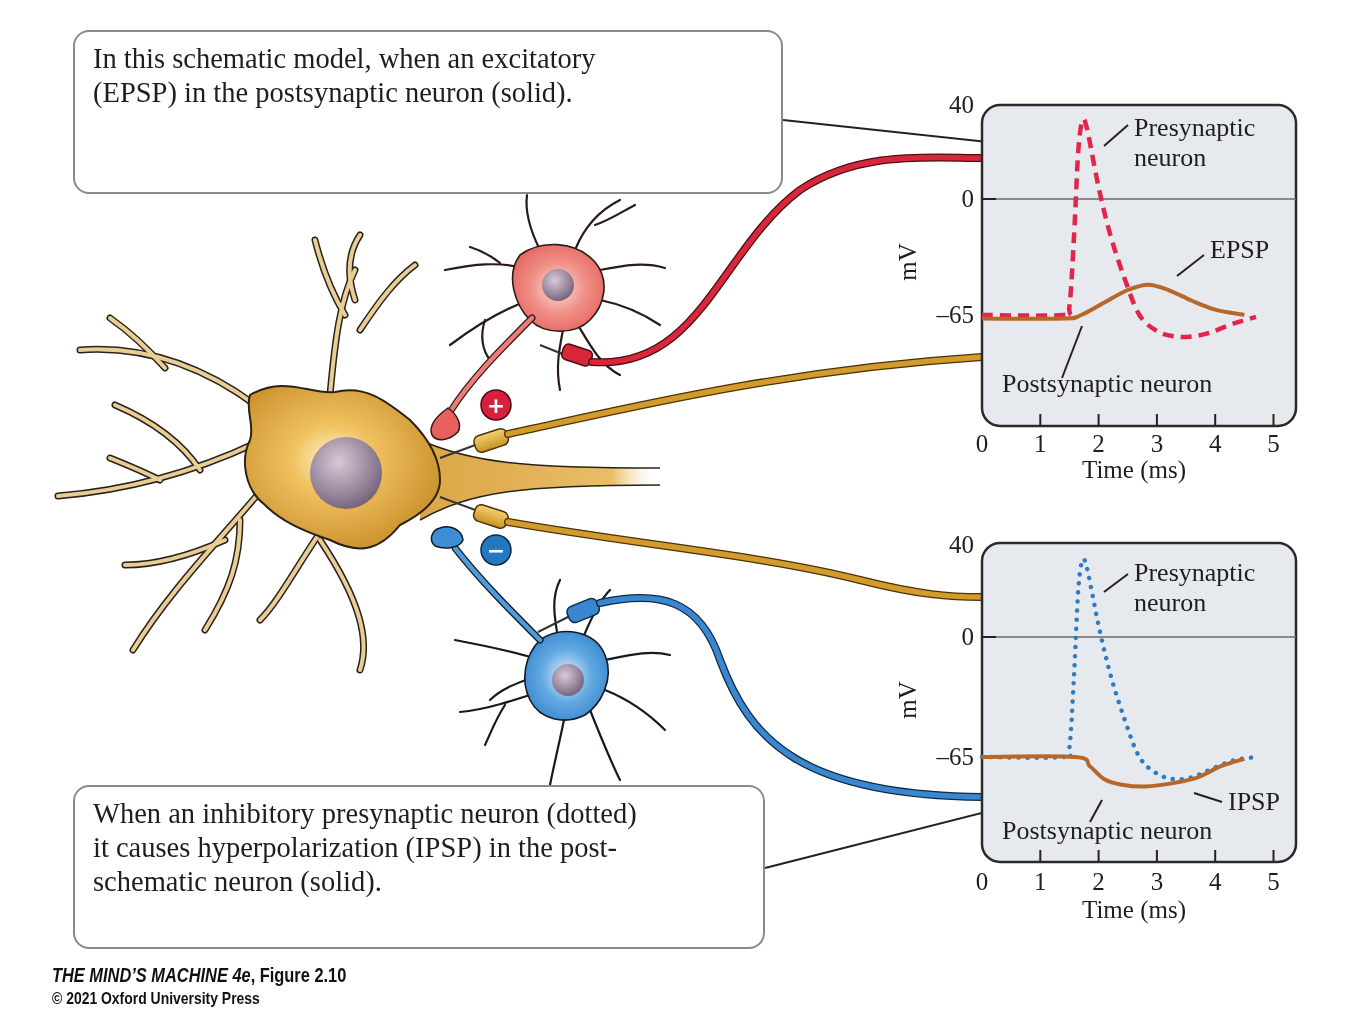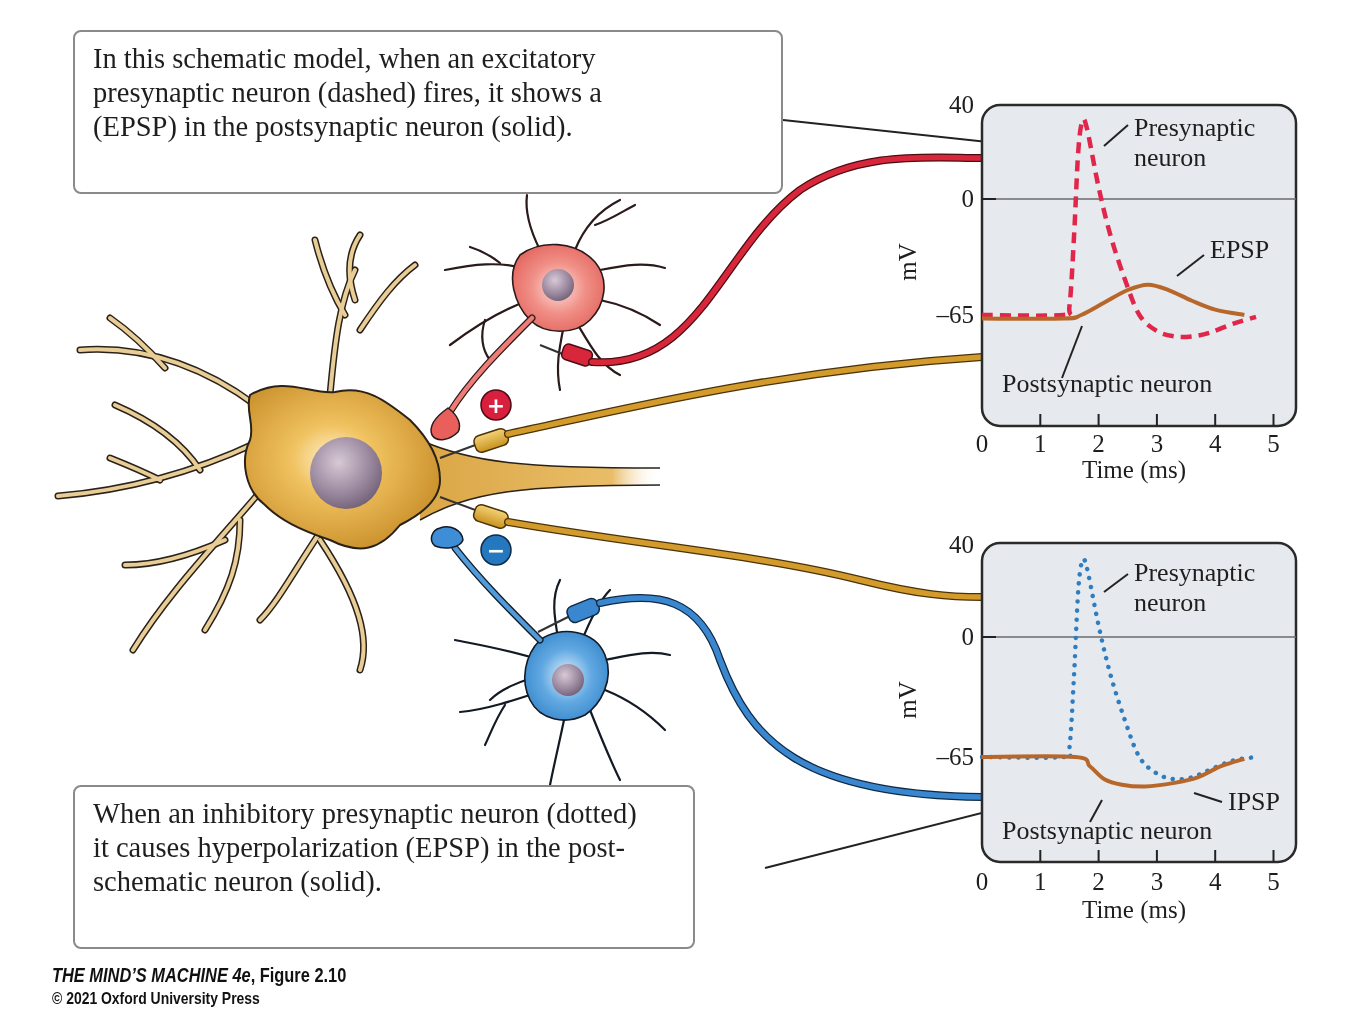--- a/index.html
+++ b/index.html
@@ -1,24 +1,24 @@
 <!DOCTYPE html>
 <html><head>
 <meta charset="utf-8">
 <style>
   html, body { margin:0; padding:0; background:#ffffff; }
   body { width:1346px; height:1030px; position:relative; overflow:hidden; font-family:"DejaVu Serif", "Liberation Serif", serif; }
   #stage { position:absolute; left:0; top:0; width:1346px; height:1030px; }
   .caption-box {
-    position:absolute; background:#ffffff; border:2px solid #8a8a8a; border-radius:8px;
+    position:absolute; background:#ffffff; border:2px solid #8a8a8a; border-radius:16px;
     box-sizing:border-box; padding:10px 18px; color:#1e1e1e;
     font-family:"Liberation Serif", "DejaVu Serif", serif; font-size:28.5px; line-height:34px;
   }
   #caption-top { left:73px; top:30px; width:710px; height:164px; }
-  #caption-bottom { left:73px; top:785px; width:622px; height:164px; }
+  #caption-bottom { left:73px; top:785px; width:692px; height:164px; }
   .caption-line { display:block; white-space:nowrap; }
   .credit { position:absolute; left:52px; color:#111; font-family:"Liberation Sans", "DejaVu Sans", sans-serif; font-weight:bold; transform:scaleX(0.82); transform-origin:left top; }
   #credit-title { top:964px; font-size:20px; }
   #credit-title .ital { font-style:italic; }
   #credit-copy { top:989px; font-size:17px; }
   svg text { font-family:"Liberation Serif", "DejaVu Serif", serif; fill:#1e1e1e; }
 </style>
 </head>
 <body>
 
@@ -230,25 +230,24 @@
         <text x="1002" y="839" font-size="26">Postsynaptic neuron</text>
         <text x="1228" y="810" font-size="26">IPSP</text>
         <line x1="1104" y1="592" x2="1128" y2="574" stroke="#222" stroke-width="2"></line>
         <line x1="1102" y1="800" x2="1090" y2="822" stroke="#222" stroke-width="2"></line>
         <line x1="1194" y1="793" x2="1222" y2="802" stroke="#222" stroke-width="2"></line>
       </g>
   </svg>
 
   <div id="caption-top" class="caption-box">
     <span class="caption-line">In this schematic model, when an excitatory</span>
-    <span class="caption-line">presynaptic neuron (dashed) fires, it shows a</span>
     <span class="caption-line">(EPSP) in the postsynaptic neuron (solid).</span>
   </div>
 
   <div id="caption-bottom" class="caption-box">
     <span class="caption-line">When an inhibitory presynaptic neuron (dotted)</span>
-    <span class="caption-line">it causes hyperpolarization (EPSP) in the post-</span>
+    <span class="caption-line">it causes hyperpolarization (IPSP) in the post-</span>
     <span class="caption-line">schematic neuron (solid).</span>
   </div>
 
   <div id="credit-title" class="credit"><span class="ital">THE MIND’S MACHINE 4e</span><span>, Figure 2.10</span></div>
   <div id="credit-copy" class="credit">© 2021 Oxford University Press</div>
 </div>
 
 </body></html>

